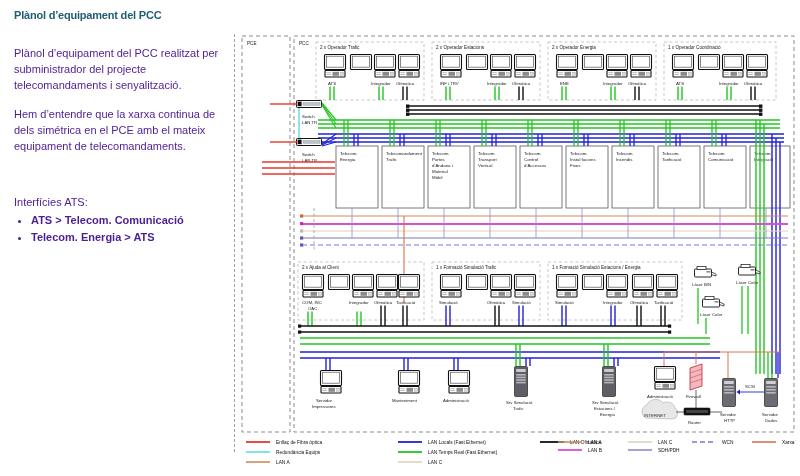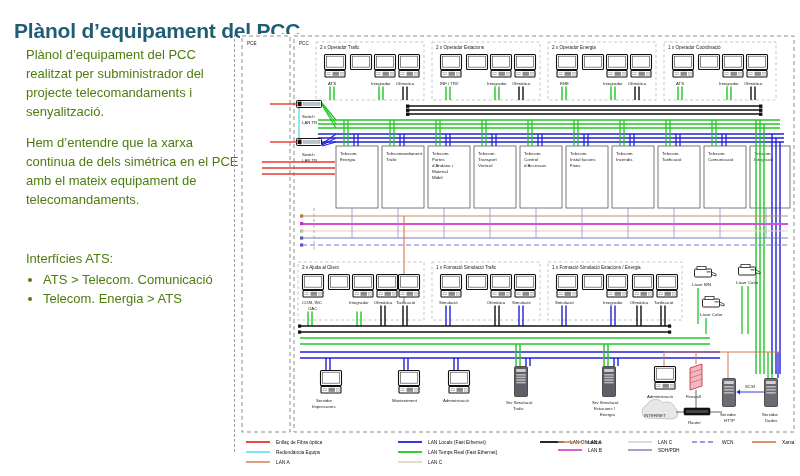--- a/index.html
+++ b/index.html
@@ -7,31 +7,31 @@
   body {
     width:800px; height:476px;
     background:#ffffff;
     font-family:"Liberation Sans", sans-serif;
     overflow:hidden;
     position:relative;
   }
 
   
   #slide-title{
-    position:absolute; left:14px; top:19px;
-    font-size:21px; font-weight:bold; color:#1f5d74;
+    position:absolute; left:14px; top:9px;
+    font-size:11px; font-weight:bold; color:#1f5d74;
     letter-spacing:-0.2px;
   }
   #left-col{
-    position:absolute; left:26px; top:46px; width:216px;
-    font-size:13px; line-height:1.45; color:#4d7c0f;
+    position:absolute; left:14px; top:46px; width:216px;
+    font-size:11px; line-height:1.45; color:#4c1d95;
   }
   #left-col p{ margin:0 0 13px 0; }
   #left-col ul{ margin:0; padding-left:17px; list-style:disc; }
-  #left-col li{ margin:0 0 1px 0; }
+  #left-col li{ margin:0 0 1px 0;font-weight:bold; }
   .col-divider{
     position:absolute; left:234px; top:34px; height:418px;
     border-left:1px dashed #9aa3a8;
   }
 
   
   #diagram{
     position:absolute; left:240px; top:34px;
     width:556px; height:404px;
     background:#fff;

